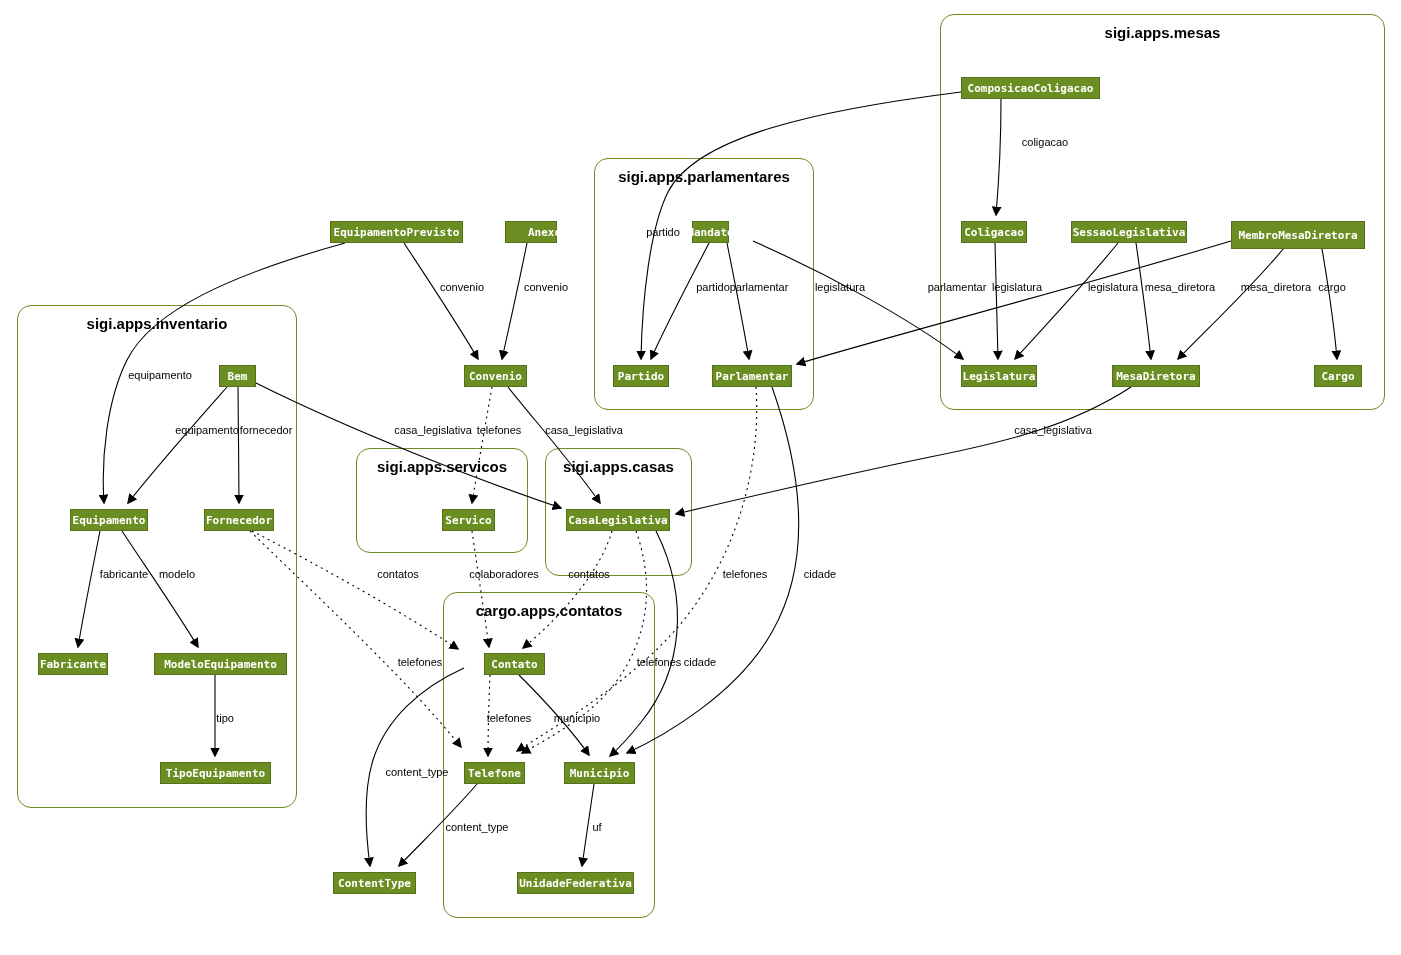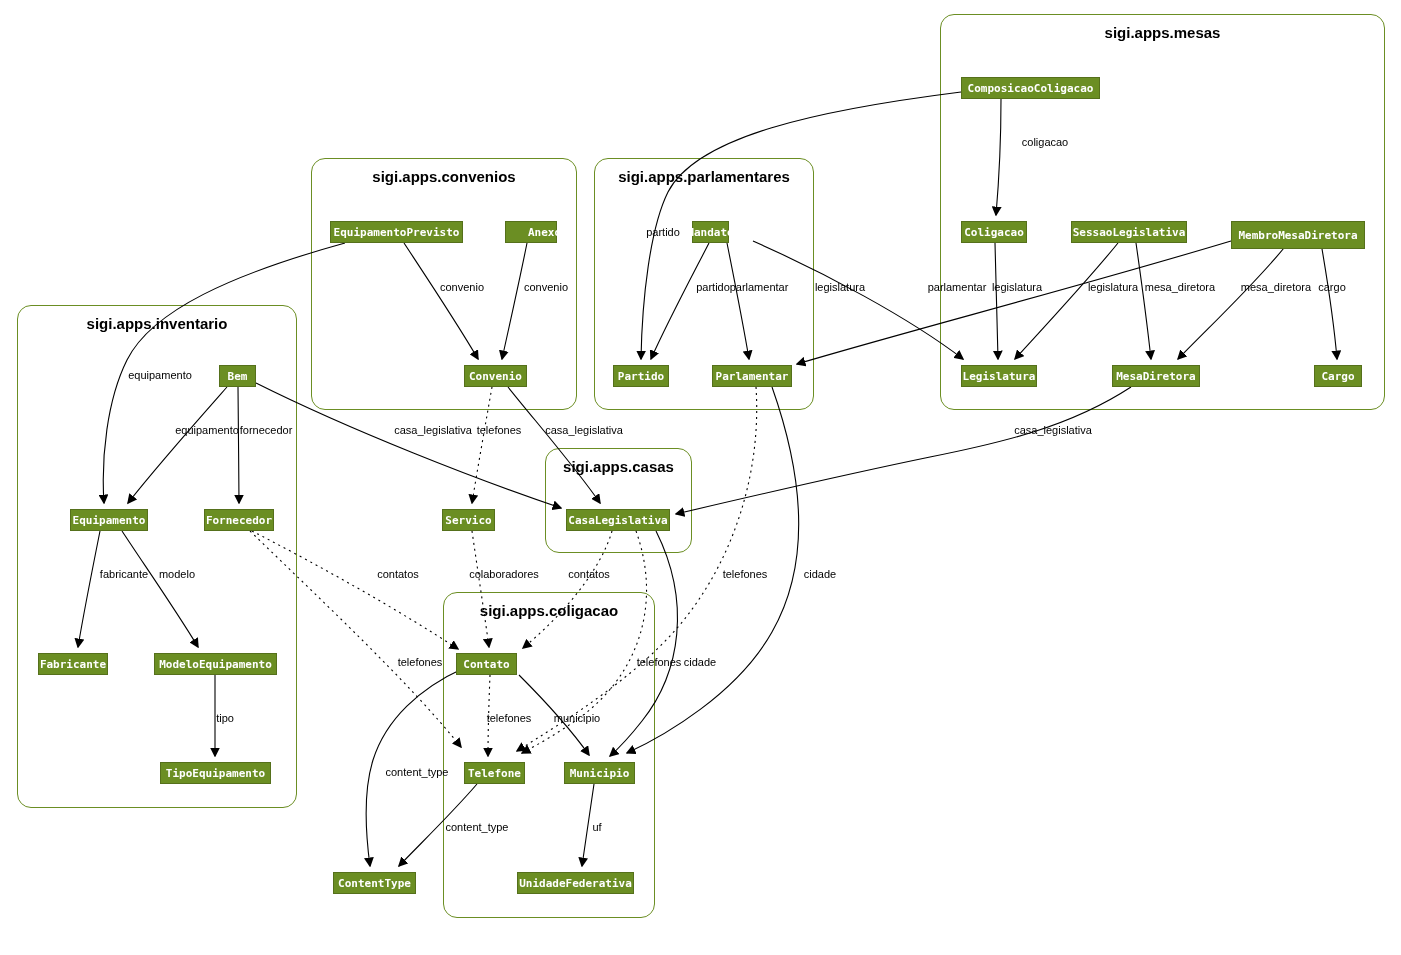--- a/index.html
+++ b/index.html
@@ -30,34 +30,34 @@
   }
   svg.edges-layer { position:absolute; left:0; top:0; }
 </style>
 </head>
 <body>
 
 <div id="stage">
     <div class="cluster" style="left: 17px; top: 305px; width: 280px; height: 503px; border-color: rgb(107, 142, 35);">
       <div class="cluster-label">sigi.apps.inventario</div>
     </div>
-    <div class="cluster" style="left: 311px; top: 158px; width: 266px; height: 252px; border-color: rgb(107, 142, 35);">
-      <div class="cluster-label">sigi.apps.convenios</div>
-    </div>
     <div class="cluster" style="left: 594px; top: 158px; width: 220px; height: 252px; border-color: rgb(107, 142, 35);">
       <div class="cluster-label">sigi.apps.parlamentares</div>
     </div>
     <div class="cluster" style="left: 940px; top: 14px; width: 445px; height: 396px; border-color: rgb(107, 142, 35);">
       <div class="cluster-label">sigi.apps.mesas</div>
     </div>
-    <div class="cluster" style="left: 545px; top: 448px; width: 147px; height: 105px; border-color: rgb(107, 142, 35);">
+    <div class="cluster" style="left: 356px; top: 448px; width: 172px; height: 105px; border-color: rgb(107, 142, 35);">
+      <div class="cluster-label">sigi.apps.servicos</div>
+    </div>
+    <div class="cluster" style="left: 545px; top: 448px; width: 147px; height: 128px; border-color: rgb(107, 142, 35);">
       <div class="cluster-label">sigi.apps.casas</div>
     </div>
     <div class="cluster" style="left: 443px; top: 592px; width: 212px; height: 326px; border-color: rgb(107, 142, 35);">
-      <div class="cluster-label">sigi.apps.coligacao</div>
+      <div class="cluster-label">cargo.apps.contatos</div>
     </div>
     <svg class="edges-layer" width="1401" height="955" viewBox="0 0 1401 955">
       <defs>
         <marker id="arr" viewBox="0 0 10 10" refX="8.5" refY="5" markerWidth="9" markerHeight="9" orient="auto-start-reverse">
           <path d="M0,0 L10,5 L0,10 z" fill="#000000"></path>
         </marker>
       </defs>
       <path d="M1001,99 C1001,134 999,180 996,215" fill="none" stroke="#000000" stroke-width="1.1" marker-end="url(#arr)"></path>
       <path d="M961,92 C818,110 697,136 668,192 C650,228 642,300 641,359" fill="none" stroke="#000000" stroke-width="1.1" marker-end="url(#arr)"></path>
       <path d="M404,243 C427,278 457,323 478,359" fill="none" stroke="#000000" stroke-width="1.1" marker-end="url(#arr)"></path>
@@ -141,22 +141,22 @@
     <div class="node" style="left: 330px; top: 221px; width: 133px; height: 22px; background: rgb(107, 142, 35); border-color: rgb(85, 112, 27); color: rgb(255, 255, 255);">EquipamentoPrevisto</div>
     <div class="node" style="left: 505px; top: 221px; width: 52px; height: 22px; background: rgb(107, 142, 35); border-color: rgb(85, 112, 27); color: rgb(255, 255, 255); padding-left: 27px;">Anexo</div>
     <div class="node" style="left: 464px; top: 365px; width: 63px; height: 22px; background: rgb(107, 142, 35); border-color: rgb(85, 112, 27); color: rgb(255, 255, 255);">Convenio</div>
     <div class="node" style="left: 692px; top: 221px; width: 37px; height: 22px; background: rgb(107, 142, 35); border-color: rgb(85, 112, 27); color: rgb(255, 255, 255); text-align: right;">Mandato</div>
     <div class="node" style="left: 613px; top: 365px; width: 56px; height: 22px; background: rgb(107, 142, 35); border-color: rgb(85, 112, 27); color: rgb(255, 255, 255);">Partido</div>
     <div class="node" style="left: 712px; top: 365px; width: 80px; height: 22px; background: rgb(107, 142, 35); border-color: rgb(85, 112, 27); color: rgb(255, 255, 255);">Parlamentar</div>
     <div class="node" style="left: 219px; top: 365px; width: 37px; height: 22px; background: rgb(107, 142, 35); border-color: rgb(85, 112, 27); color: rgb(255, 255, 255);">Bem</div>
     <div class="node" style="left: 70px; top: 509px; width: 78px; height: 22px; background: rgb(107, 142, 35); border-color: rgb(85, 112, 27); color: rgb(255, 255, 255);">Equipamento</div>
     <div class="node" style="left: 204px; top: 509px; width: 70px; height: 22px; background: rgb(107, 142, 35); border-color: rgb(85, 112, 27); color: rgb(255, 255, 255);">Fornecedor</div>
     <div class="node" style="left: 38px; top: 653px; width: 70px; height: 22px; background: rgb(107, 142, 35); border-color: rgb(85, 112, 27); color: rgb(255, 255, 255);">Fabricante</div>
-    <div class="node" style="left: 154px; top: 653px; width: 123px; height: 22px; background: rgb(107, 142, 35); border-color: rgb(85, 112, 27); color: rgb(255, 255, 255); text-align: center;">ModeloEquipamento</div>
+    <div class="node" style="left: 154px; top: 653px; width: 133px; height: 22px; background: rgb(107, 142, 35); border-color: rgb(85, 112, 27); color: rgb(255, 255, 255); text-align: center;">ModeloEquipamento</div>
     <div class="node" style="left: 160px; top: 762px; width: 111px; height: 22px; background: rgb(107, 142, 35); border-color: rgb(85, 112, 27); color: rgb(255, 255, 255);">TipoEquipamento</div>
     <div class="node" style="left: 442px; top: 509px; width: 53px; height: 22px; background: rgb(107, 142, 35); border-color: rgb(85, 112, 27); color: rgb(255, 255, 255);">Servico</div>
     <div class="node" style="left: 566px; top: 509px; width: 104px; height: 22px; background: rgb(107, 142, 35); border-color: rgb(85, 112, 27); color: rgb(255, 255, 255);">CasaLegislativa</div>
-    <div class="node" style="left: 456px; top: 653px; width: 61px; height: 22px; background: rgb(107, 142, 35); border-color: rgb(85, 112, 27); color: rgb(255, 255, 255);">Contato</div>
+    <div class="node" style="left: 484px; top: 653px; width: 61px; height: 22px; background: rgb(107, 142, 35); border-color: rgb(85, 112, 27); color: rgb(255, 255, 255);">Contato</div>
     <div class="node" style="left: 464px; top: 762px; width: 61px; height: 22px; background: rgb(107, 142, 35); border-color: rgb(85, 112, 27); color: rgb(255, 255, 255);">Telefone</div>
     <div class="node" style="left: 564px; top: 762px; width: 71px; height: 22px; background: rgb(107, 142, 35); border-color: rgb(85, 112, 27); color: rgb(255, 255, 255);">Municipio</div>
     <div class="node" style="left: 517px; top: 872px; width: 117px; height: 22px; background: rgb(107, 142, 35); border-color: rgb(85, 112, 27); color: rgb(255, 255, 255);">UnidadeFederativa</div>
     <div class="node" style="left: 333px; top: 872px; width: 83px; height: 22px; background: rgb(107, 142, 35); border-color: rgb(85, 112, 27); color: rgb(255, 255, 255);">ContentType</div>
   </div>
 
 </body></html>

